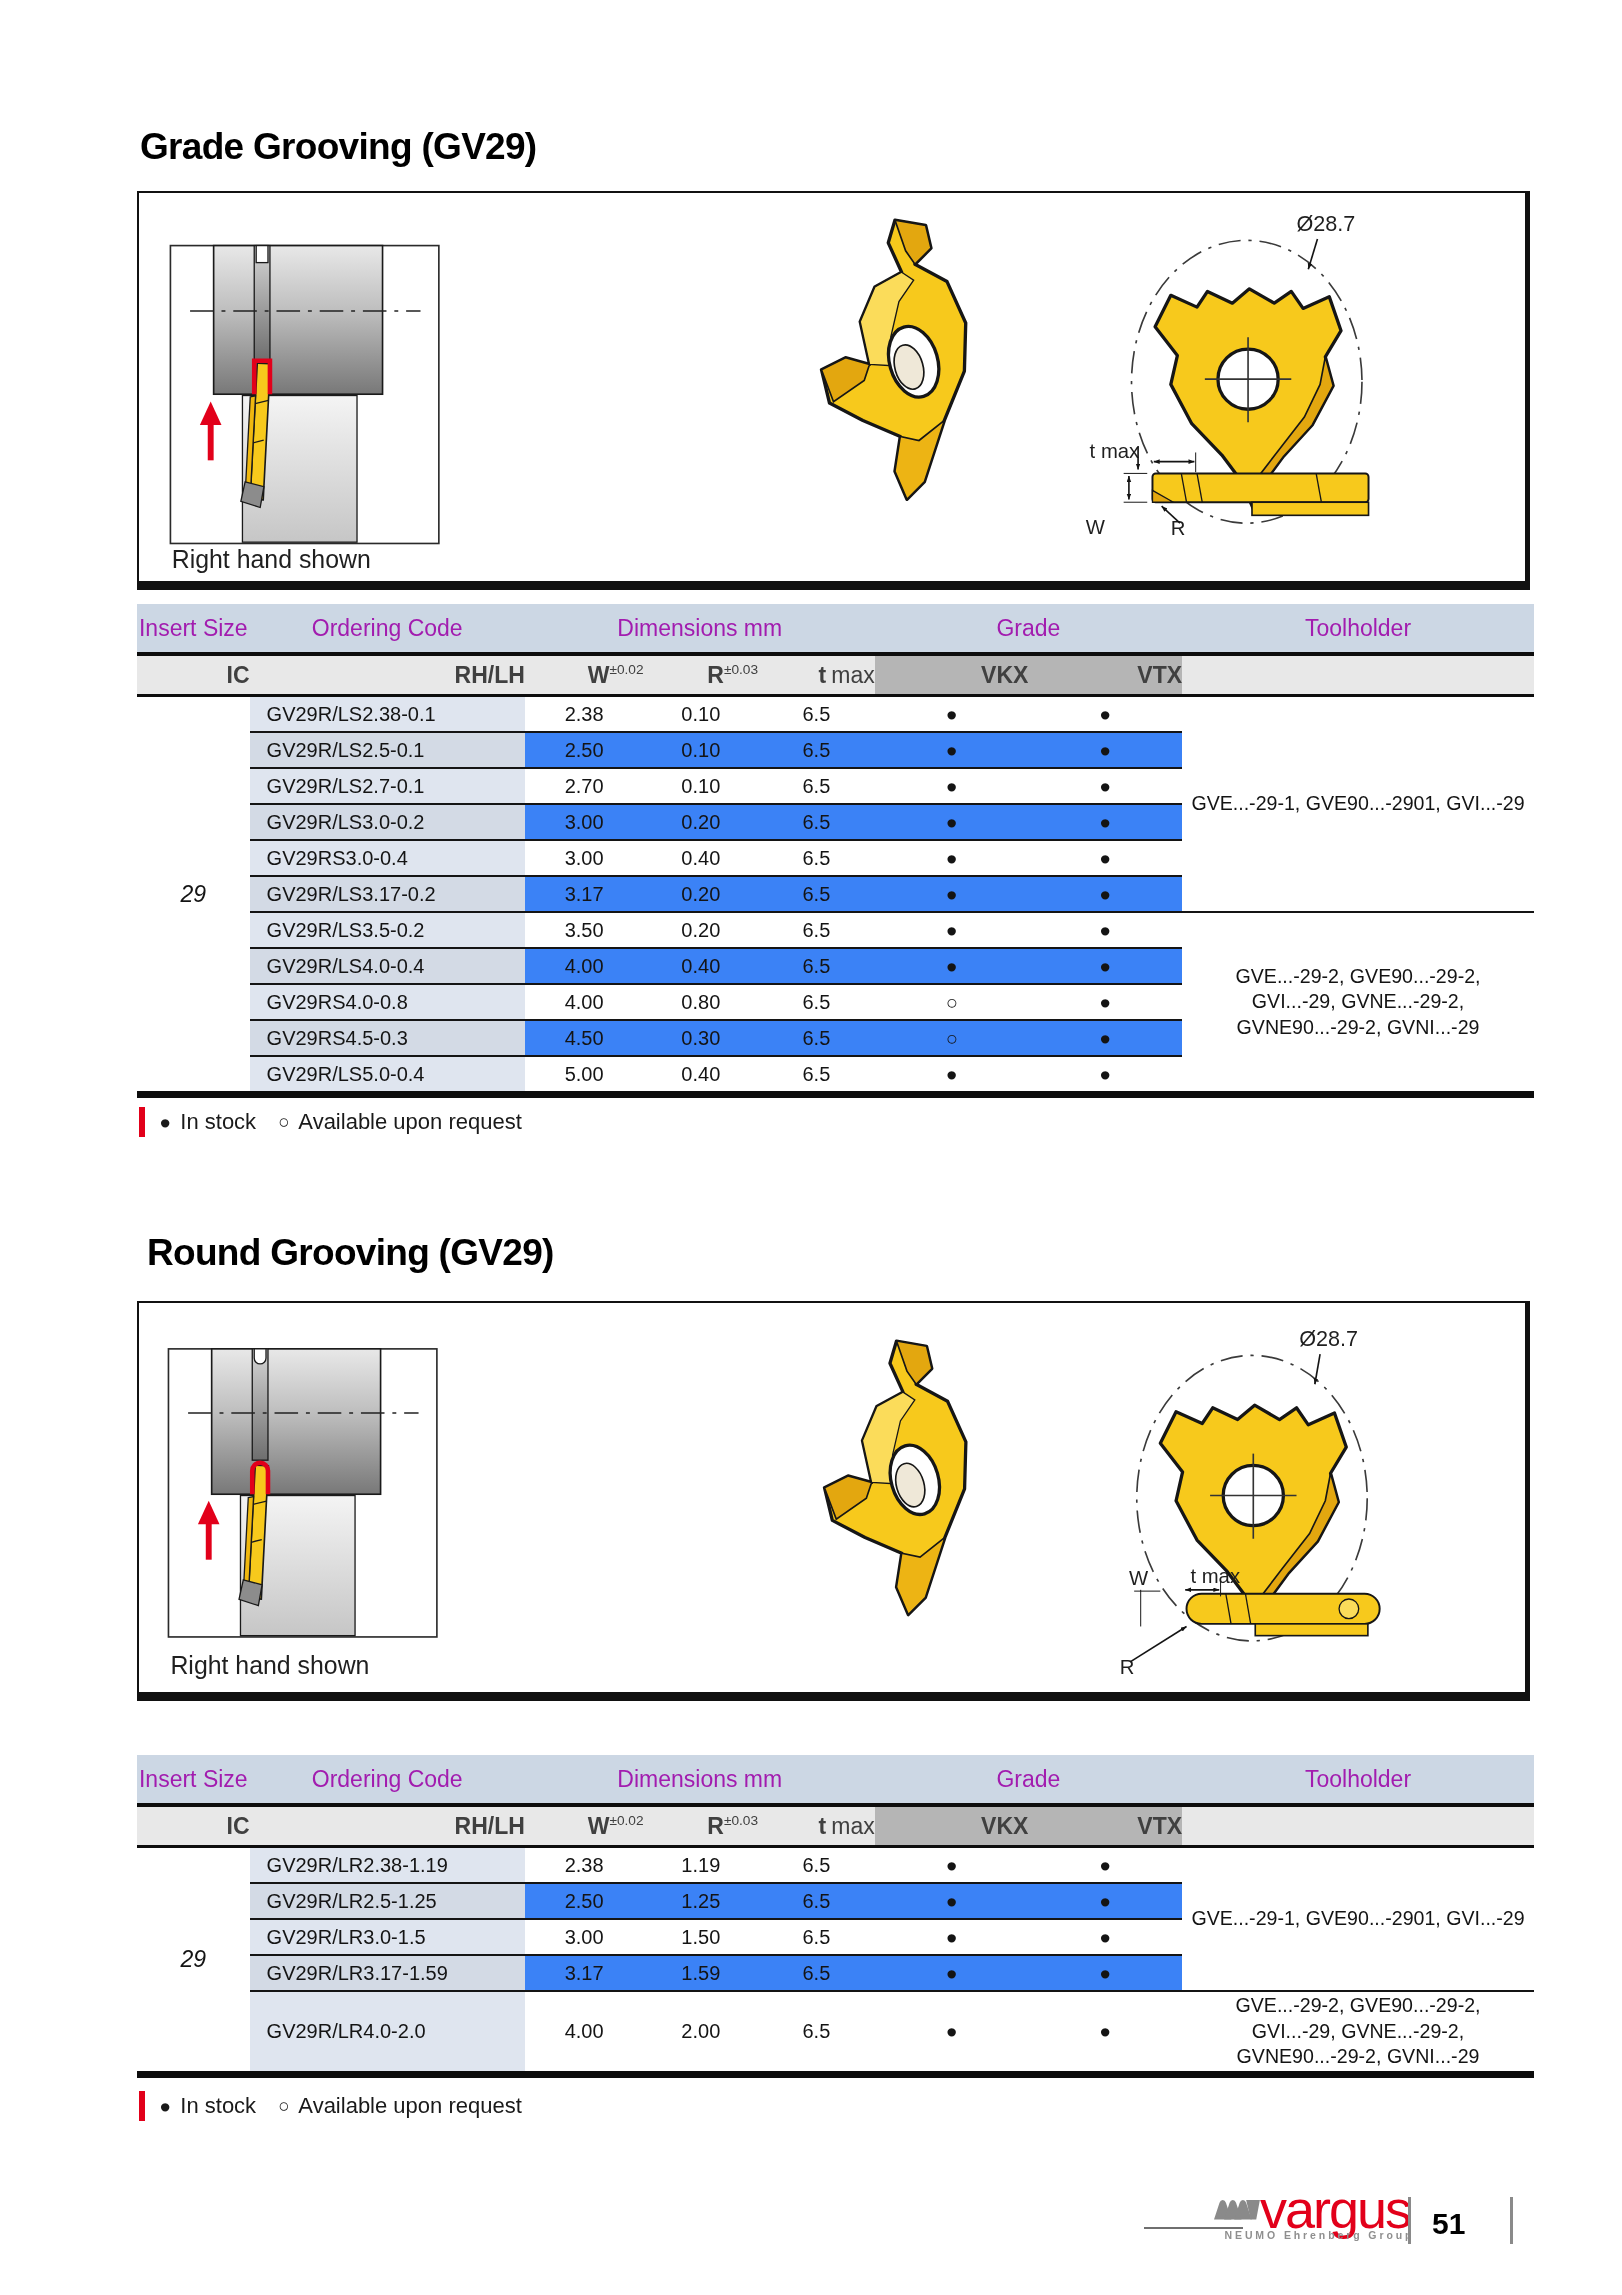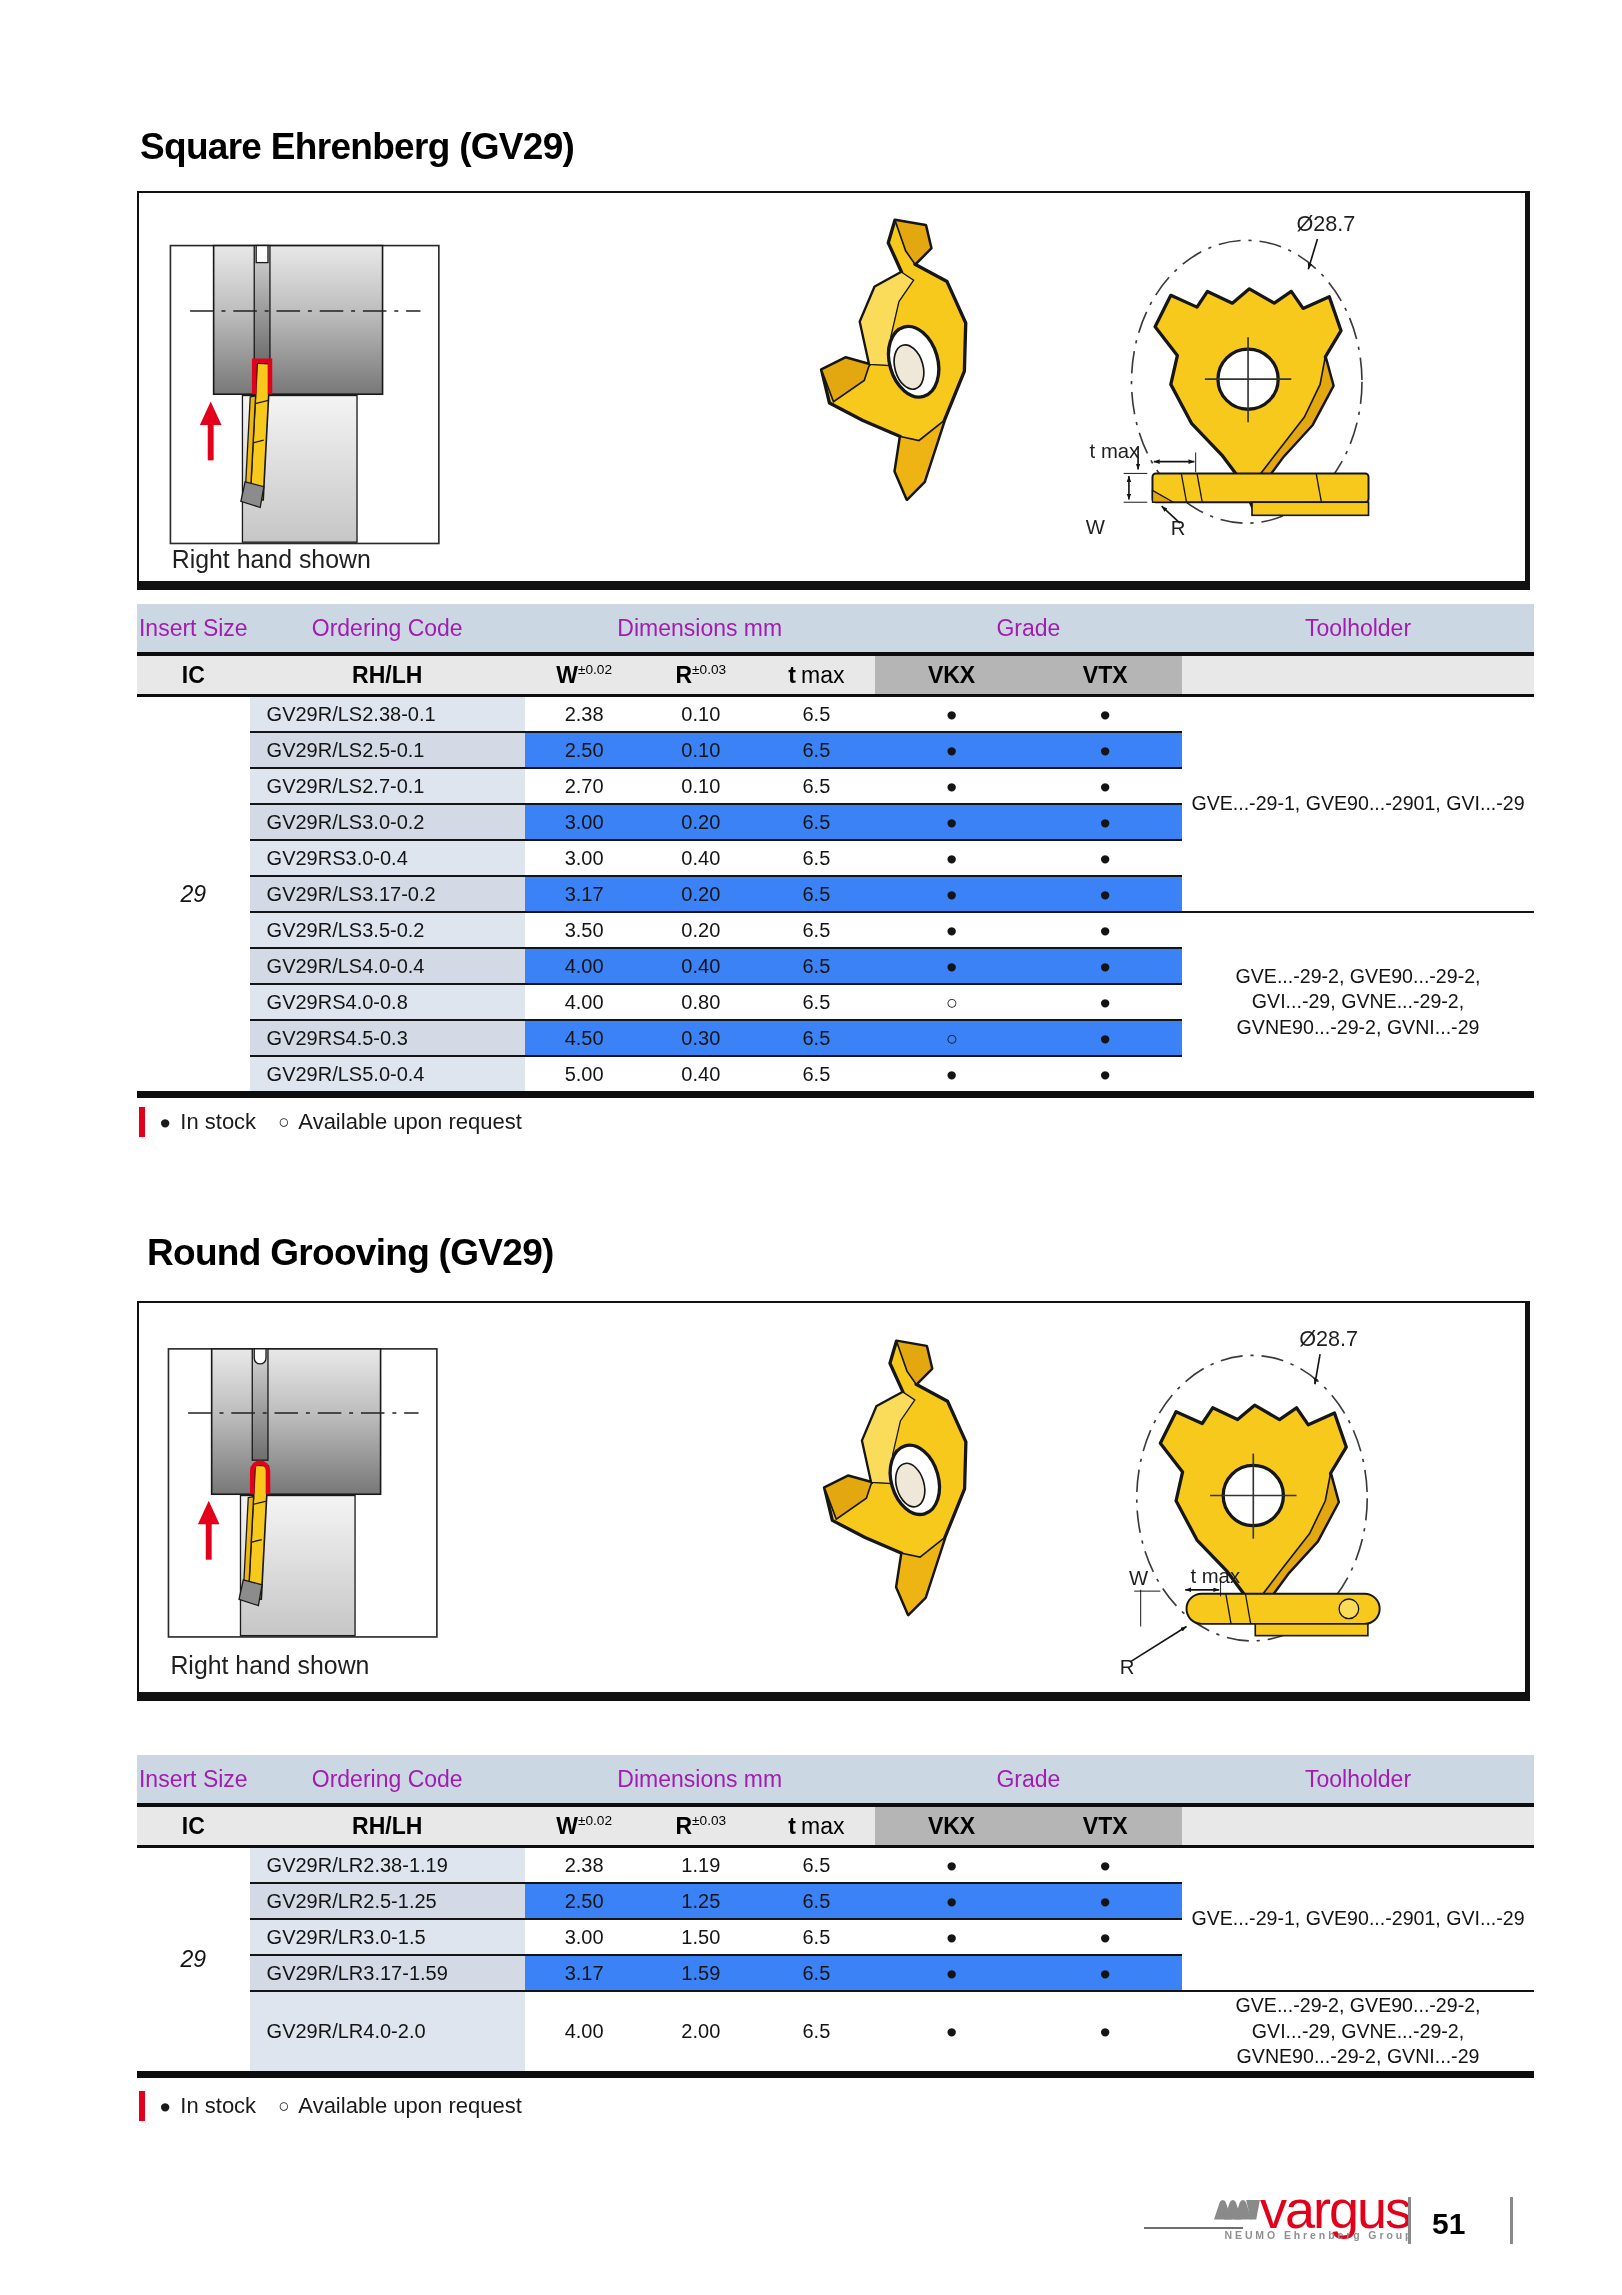--- a/index.html
+++ b/index.html
@@ -15,22 +15,22 @@
   #fig2 { top:1301px; height:400px; }
   .fig-art { position:absolute; left:0; top:0; width:100%; height:100%; display:block; }
 
   .tablewrap { position:absolute; left:137px; width:1397px; }
   #table1 { top:604px; }
   #table2 { top:1755px; }
   .spec { width:100%; border-collapse:collapse; table-layout:fixed; border-bottom:7.2px solid #0d0d0d; }
   .spec th, .spec td { padding:0; overflow:hidden; }
   tr.h1 th { background:#CCD7E4; height:48px; font-weight:normal; font-size:23px; color:#a21caf;
              border-bottom:4.6px solid #0d0d0d; }
-  tr.h2 th { background:#E8E8E8; height:38px; font-size:23px; font-weight:bold; color:#000000;
-             border-bottom:3.3px solid #0d0d0d; }
+  tr.h2 th { background:#E8E8E8; height:38px; font-size:23px; font-weight:bold; color:#404040;
+             border-bottom:3.3px solid #0d0d0d;text-align:right; }
   tr.h2 th.gradebg { background:#B5B5B5;margin-top:15px; }
   tr.h2 sup { font-size:13.7px; font-weight:normal; vertical-align:super; }
   tr.h2 .t-sub { font-weight:normal; margin-left:5.2px; }
   .spec tbody td { height:34px; font-size:20px; text-align:center; background:#fff; }
   .spec td.code { text-align:left; padding-left:17px; background:#DFE5EF;margin-left:36px; }
   .spec tr.even td.c { background:#3b82f6; }
   .spec tr.even td.code { background:#D3DAE5; }
   .spec tr.sep td.c, .spec tr.sep td.code { border-top:2px solid #141414; }
   .spec td.tool.sep { border-top:2px solid #141414; }
   .spec td.ic { font-size:23px; background:#fff;font-style:italic; }
@@ -92,21 +92,21 @@
     <g id="gvfront">
       <path d="M24,112 L48,64 L88,82 L104,58 L142,76 L168,54 L206,76 L232,58 L250,84 L290,66 L308,118 L284,158 L296,202 L264,262 L220,310 L192,348 L174,390 L156,348 L126,308 L80,260 L48,200 L58,156 Z" fill="#F7C91C" stroke="#161616" stroke-width="5" stroke-linejoin="round"></path>
       <path d="M284,158 L296,202 L264,262 L220,310 L192,348 L174,390 L164,364 L210,304 L252,250 L276,200 Z" fill="#E3A70F" stroke="#161616" stroke-width="2.5"></path>
       <circle cx="166" cy="192" r="46" fill="#FFFFFF" stroke="#161616" stroke-width="5"></circle>
       <line x1="100" y1="192" x2="232" y2="192" stroke="#333" stroke-width="2.5"></line>
       <line x1="166" y1="128" x2="166" y2="258" stroke="#333" stroke-width="2.5"></line>
     </g>
   </defs>
 </svg>
 
-<div class="sec-title" id="title1">Square Ehrenberg (GV29)</div>
+<div class="sec-title" id="title1">Grade Grooving (GV29)</div>
 
 <div class="fig-panel" id="fig1">
   <svg class="fig-art" viewBox="0 0 2117 592">
 
     <g transform="translate(48,80)">
       <rect x="0" y="0" width="410" height="455" fill="#fff" stroke="#2a2a2a" stroke-width="2.5"></rect>
       <rect x="110" y="229" width="175" height="224" fill="url(#gradShaft)" stroke="#1a1a1a" stroke-width="2"></rect>
       <rect x="66" y="0" width="258" height="227" fill="url(#gradBlock)" stroke="#1a1a1a" stroke-width="2.5"></rect>
       <rect x="128" y="0" width="24" height="176" fill="url(#gradSlot)" stroke="#1a1a1a" stroke-width="2"></rect>
       <rect x="131" y="0" width="18" height="26" fill="#ffffff" stroke="#1a1a1a" stroke-width="2"></rect>

